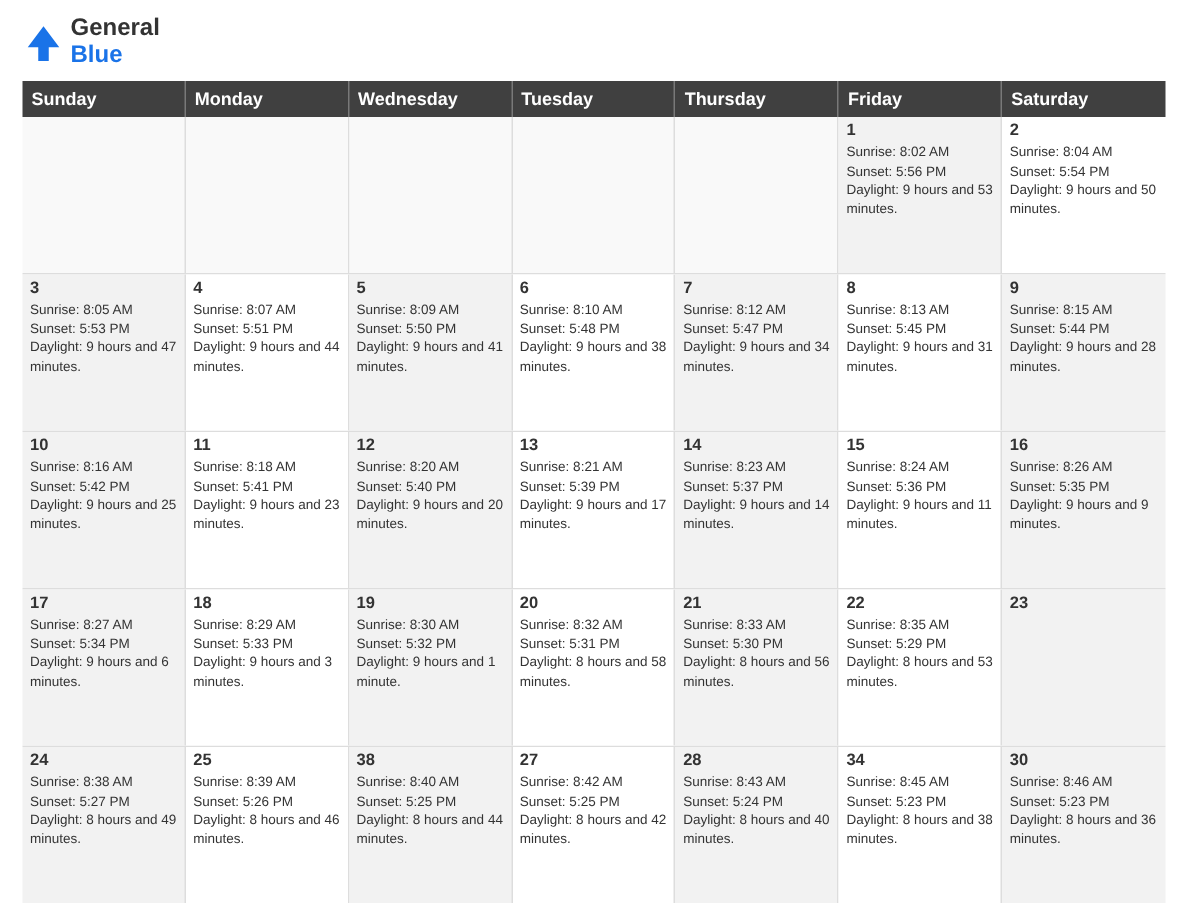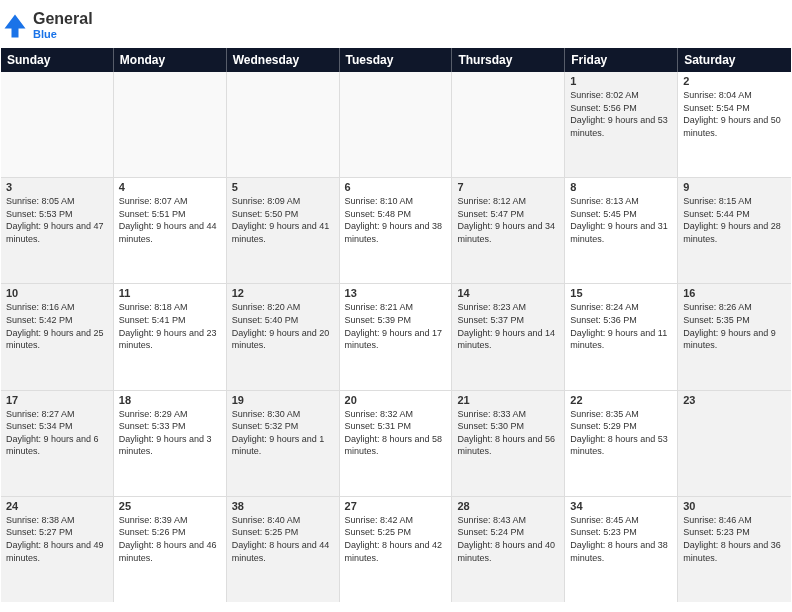--- a/index.html
+++ b/index.html
@@ -6,21 +6,21 @@
     body {
       font-family: Arial, sans-serif;
       background: #fff;
       width: 792px;
       height: 612px;
       overflow: hidden;
     }
     .page {
       width: 792px;
       height: 612px;
-      padding: 10px 1px;
+      padding: 10px 15px;
       display: flex;
       flex-direction: column;
     }
     .header {
       display: flex;
       justify-content: space-between;
       align-items: flex-start;
       margin-bottom: 8px;
     }
     .logo {
@@ -45,21 +45,21 @@
       color: #555;
     }
     .calendar {
       flex: 1;
       display: flex;
       flex-direction: column;
     }
     .cal-header {
       display: grid;
       grid-template-columns: repeat(7, 1fr);
-      background: #0f172a;
+      background: #404040;
       color: white;
     }
     .cal-header-cell {
       padding: 5px 6px;
       font-size: 12px;
       font-weight: bold;
       text-align: left;
       border-right: 1px solid rgba(255,255,255,0.3);
     }
     .cal-header-cell:last-child { border-right: none; }
@@ -102,21 +102,21 @@
 <body>
 
 <div class="page">
   <div class="header">
     <div class="logo">
       <svg class="logo-icon" viewBox="0 0 40 40">
         <polygon points="20,5 35,25 25,25 25,38 15,38 15,25 5,25" fill="#1a73e8"></polygon>
       </svg>
       <div>
         <div style="font-size:16px;font-weight:bold;color:#333;">General</div>
-        <div style="font-size:11px;font-weight:bold;color:#1a73e8;">Blue</div>
+        <div style="font-size:16px;font-weight:bold;color:#1a73e8;">Blue</div>
       </div>
     </div>
     <div class="title-area">
       <div class="month-title"></div>
       <div class="location"></div>
     </div>
   </div>
 
   <div class="calendar">
     <div class="cal-header">

